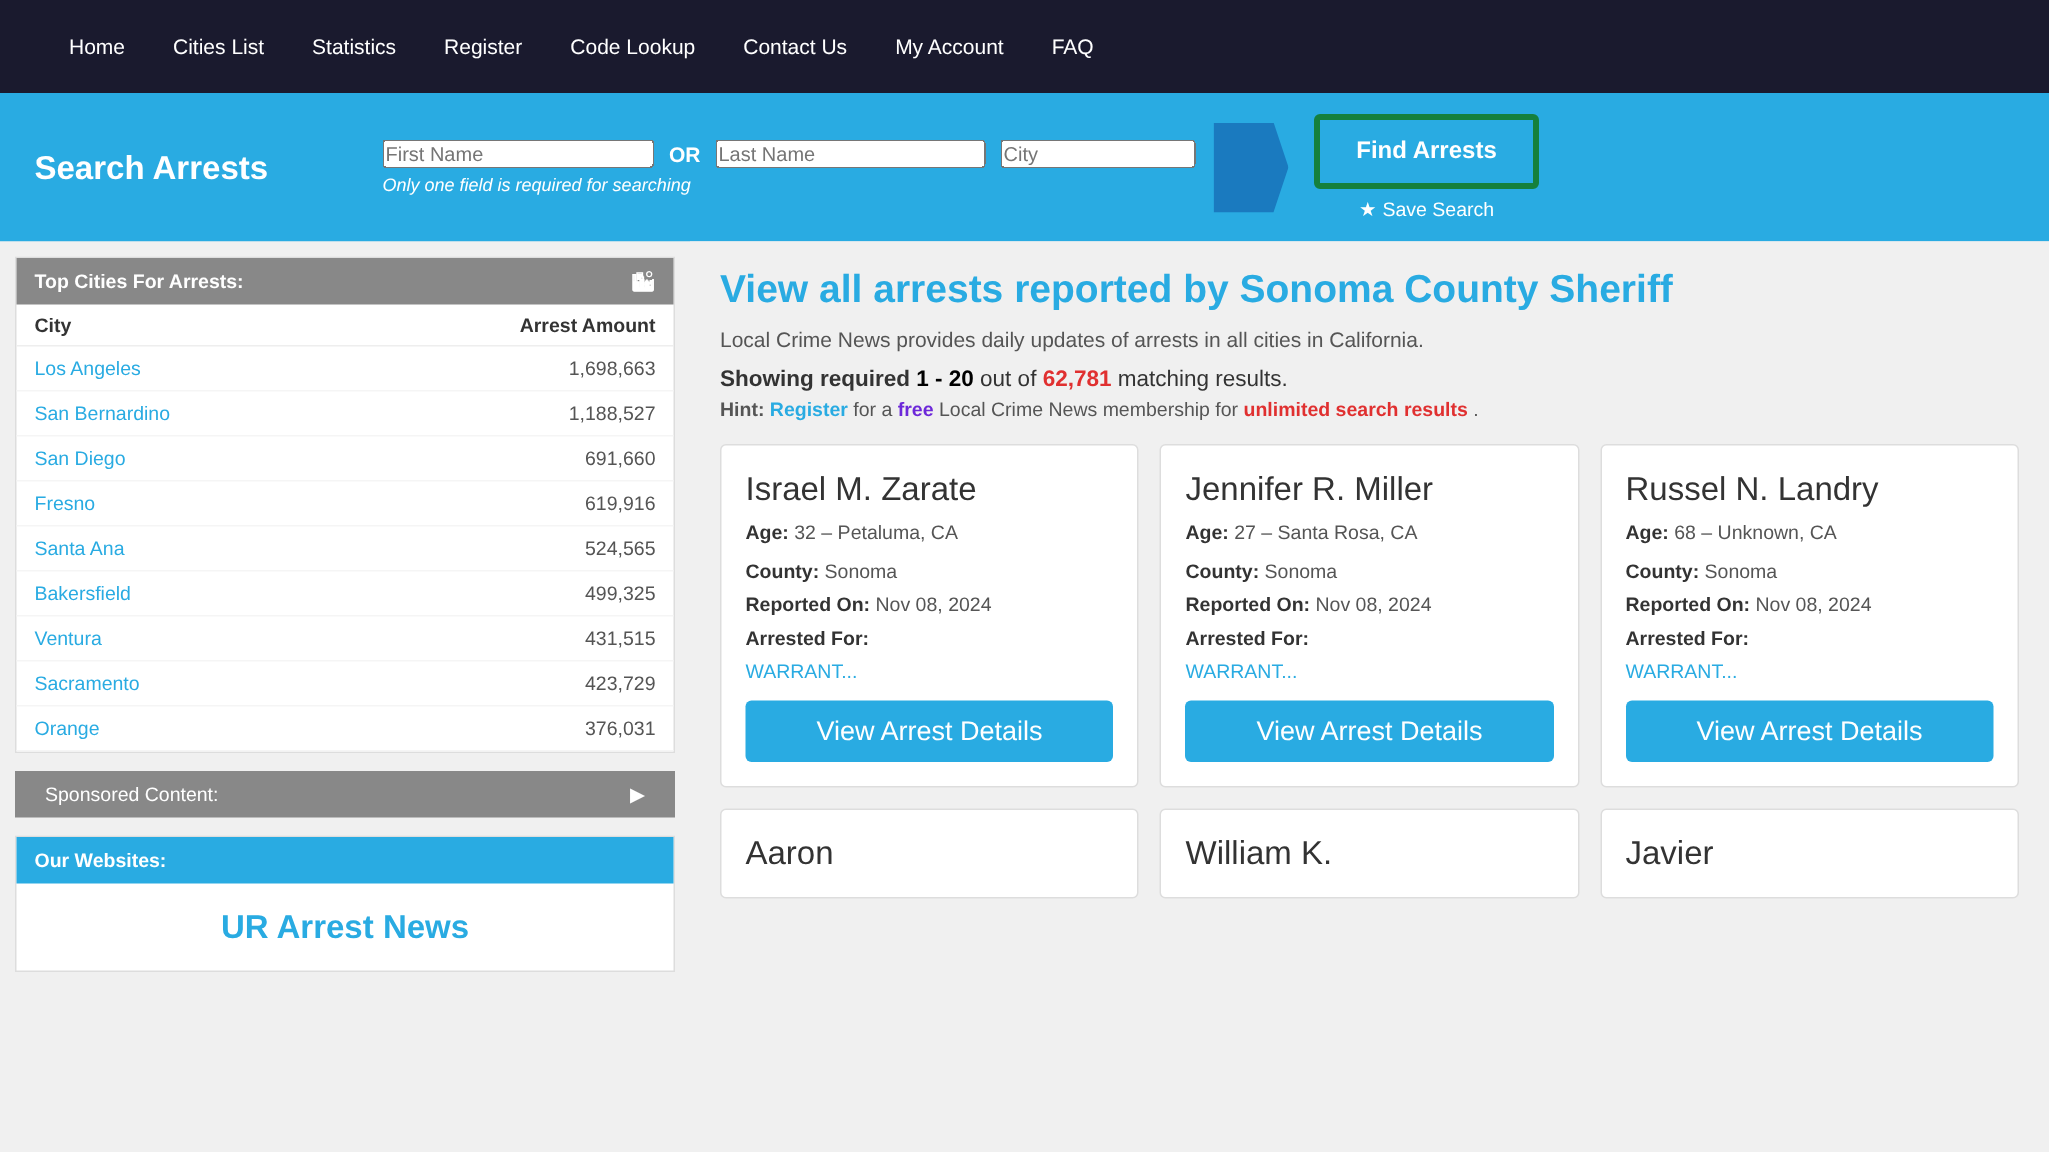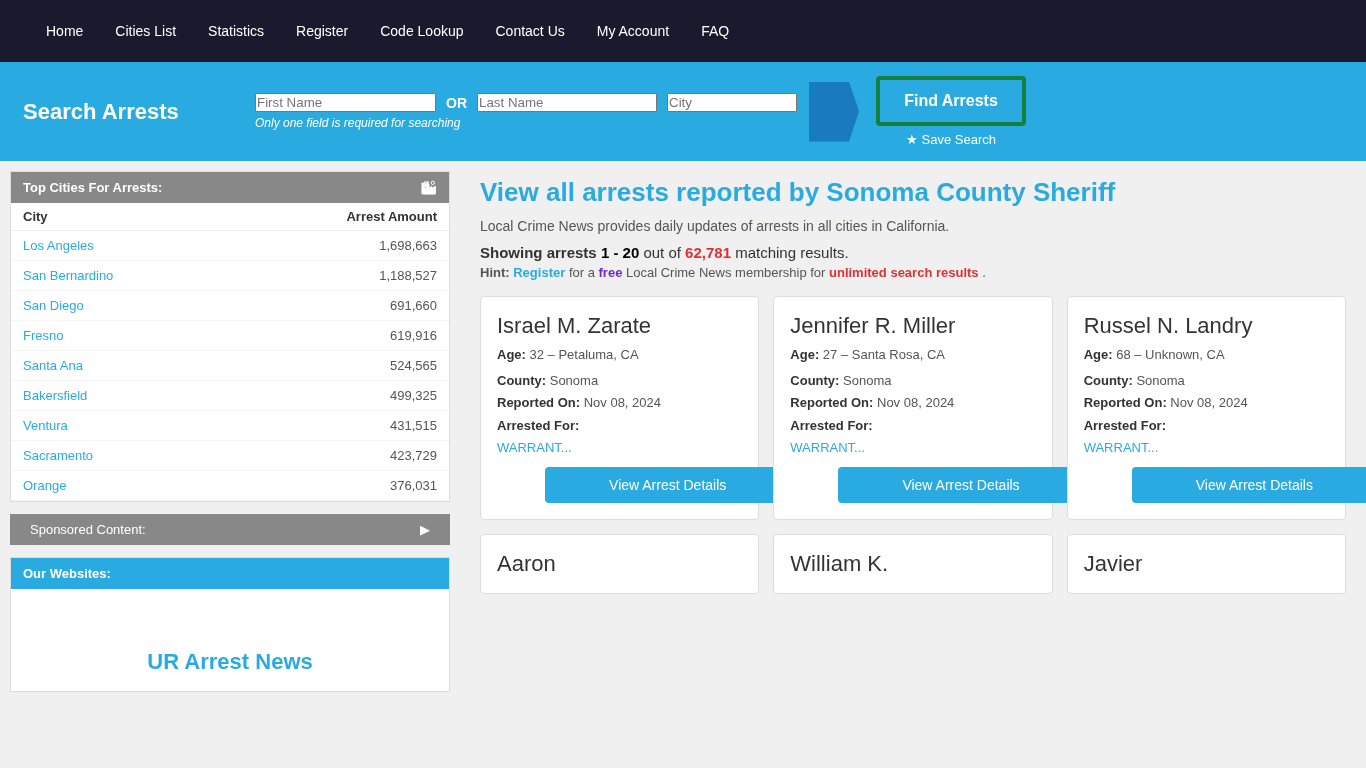--- a/index.html
+++ b/index.html
@@ -197,21 +197,20 @@
       font-size: 13px;
     }
     .our-websites-content {
       padding: 16px;
       text-align: center;
     }
     .ur-arrest-news {
       color: #29abe2;
       font-size: 22px;
       font-weight: bold;
-      margin-top: 44px;
     }
 
     
     .content {
       flex: 1;
       padding: 16px 20px;
       background: #f0f0f0;
     }
     .page-title {
       color: #29abe2;
@@ -276,27 +275,26 @@
     .arrest-warrant {
       color: #29abe2;
       font-size: 13px;
     }
     .view-details-btn {
       background: #29abe2;
       color: #fff;
       border: none;
       padding: 10px 20px;
       border-radius: 4px;
-      font-size: 14px;
+      font-size: 18px;
       cursor: pointer;
       margin-top: auto;
       align-self: flex-start;
       width: 100%;
       text-align: center;
-      margin-left: 48px;
     }
   </style>
 </head>
 <body>
 
 <nav class="navbar">
   <ul class="nav-links">
     <li>
         <a href="#">Home</a>
       </li>
@@ -412,21 +410,21 @@
         <div class="ur-arrest-news">UR Arrest News</div>
       </div>
     </div>
   </div>
 
   <div class="content">
     <h1 class="page-title">View all arrests reported by Sonoma County Sheriff</h1>
     <p class="page-subtitle">Local Crime News provides daily updates of arrests in all cities in California.</p>
 
     <p class="results-info">
-      <strong>Showing arrests</strong>
+      <strong>Showing required</strong>
       <span class="range">1 - 20</span>
       <span>out of</span>
       <span class="count">62,781</span>
       <span>matching results.</span>
     </p>
     <p class="hint-line">
       <strong>Hint:</strong>
       <a href="#">Register</a>
       <span> for a </span>
       <span class="free">free</span>

